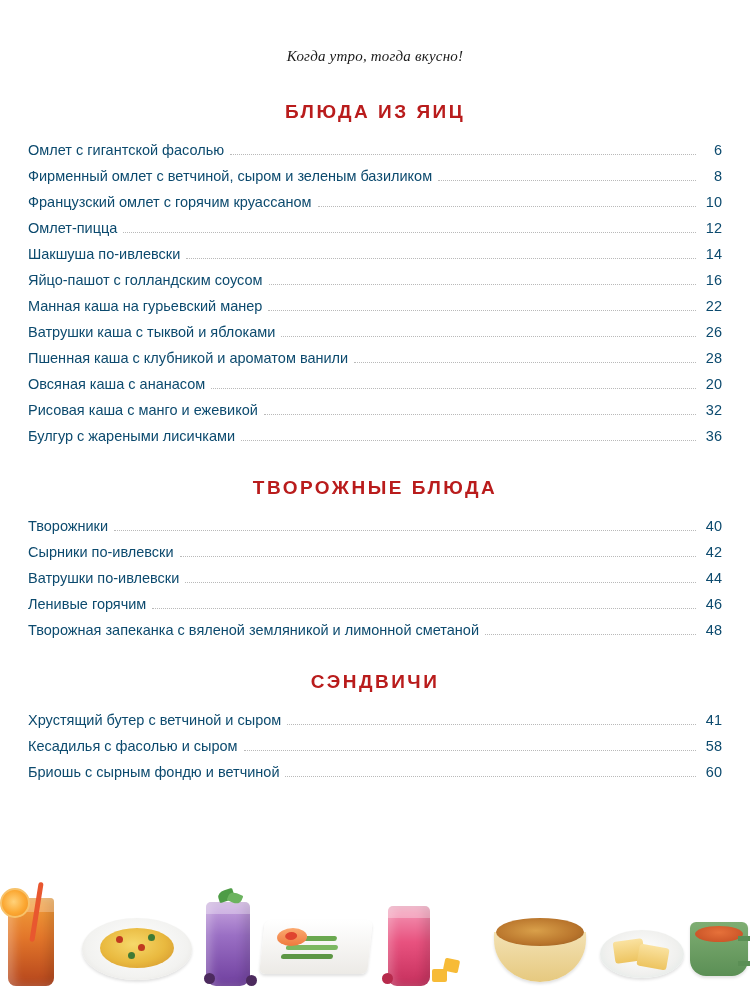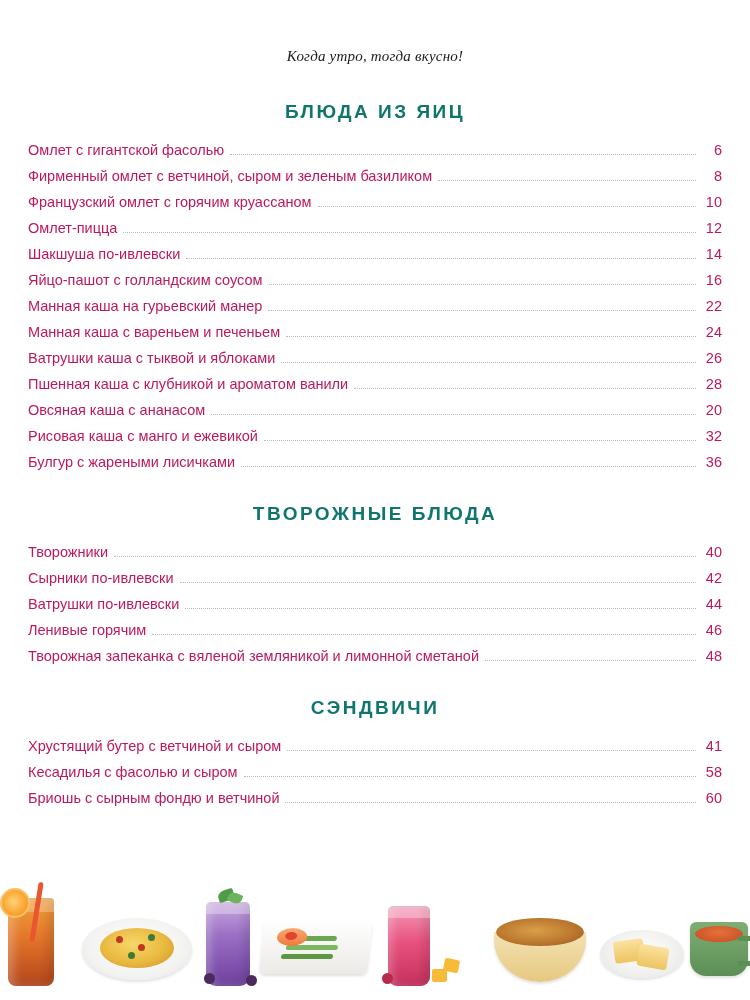--- a/index.html
+++ b/index.html
@@ -35,32 +35,32 @@
   }
   .section {
     margin-top: 0;
   }
   .section-title {
     text-align: center;
     font-family: "Liberation Sans", sans-serif;
     font-weight: bold;
     font-size: 19px;
     letter-spacing: 2.5px;
-    color: #0f766e;
+    color: #b91c1c;
     margin: 28px 0 14px 0;
   }
   .section:first-child .section-title {
     margin-top: 36px;
   }
   .toc-row {
     display: flex;
     align-items: baseline;
     font-size: 14.5px;
     font-family: "Liberation Sans", sans-serif;
-    color: #be185d;
+    color: #0c4a6e;
     padding: 2.5px 0;
     line-height: 1.45;
   }
   .toc-title {
     white-space: nowrap;
   }
   .toc-dots {
     flex: 1 1 auto;
     border-bottom: 1px dotted #b9b9b9;
     margin: 0 6px 4px 6px;
@@ -293,25 +293,20 @@
       </div>
     </div>
 
     <div class="section">
       <div class="toc-row">
         <span class="toc-title">Манная каша на гурьевский манер</span>
         <span class="toc-dots"></span>
         <span class="toc-page">22</span>
       </div>
       <div class="toc-row">
-        <span class="toc-title">Манная каша с вареньем и печеньем</span>
-        <span class="toc-dots"></span>
-        <span class="toc-page">24</span>
-      </div>
-      <div class="toc-row">
         <span class="toc-title">Ватрушки каша с тыквой и яблоками</span>
         <span class="toc-dots"></span>
         <span class="toc-page">26</span>
       </div>
       <div class="toc-row">
         <span class="toc-title">Пшенная каша с клубникой и ароматом ванили</span>
         <span class="toc-dots"></span>
         <span class="toc-page">28</span>
       </div>
       <div class="toc-row">

